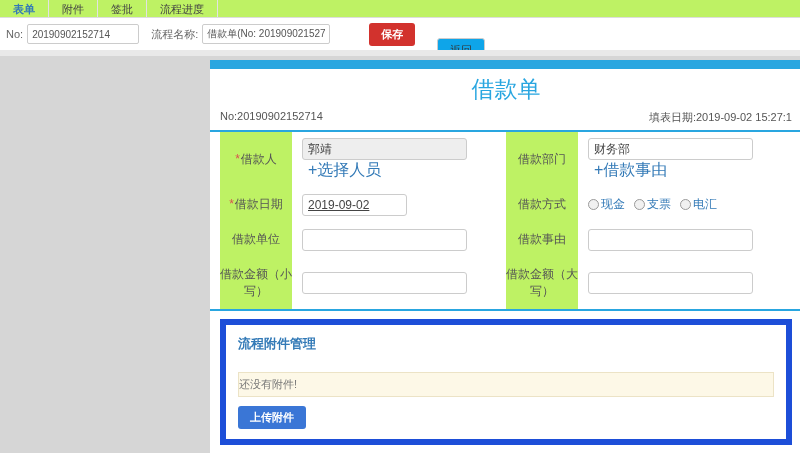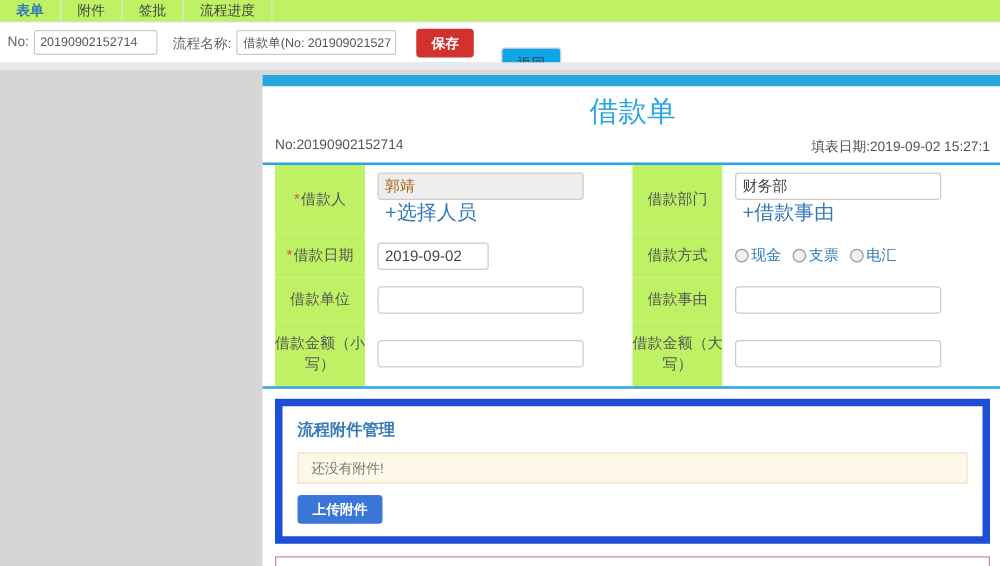--- a/index.html
+++ b/index.html
@@ -12,25 +12,25 @@
   
   .tabbar { height:18px; background:#bef264; border-bottom:1px solid #ddd; display:flex; align-items:stretch; }
   .tab { padding:2px 13px; font-size:11px; color:#444; border-right:1px solid #e2e2e2; line-height:14px; cursor:pointer; }
   .tab.active { color:#337ab7; font-weight:bold; }
 
   
   .cmdbar { height:32px; background:#fff; display:flex; align-items:center; padding:0 6px; font-size:11px; color:#666; }
   .cmdbar label { margin-right:4px; }
   .cmd-input { height:20px; border:1px solid #ccc; border-radius:2px; padding:0 4px; font-size:10px; color:#555;
                font-family:"Liberation Sans","DejaVu Sans",sans-serif; }
-  .no-input { width:99px; margin-right:12px; }
+  .no-input { width:112px; margin-right:12px; }
   .pname-input { width:128px; }
   .btn { border:none; border-radius:3px; font-size:11px; font-weight:bold; padding:4px 12px; cursor:pointer;
          font-family:"Liberation Sans","DejaVu Sans",sans-serif; }
-  .btn-save { background:#d2322d; color:#fff; margin-left:16px; }
+  .btn-save { background:#d2322d; color:#fff; margin-left:39px; }
   .btn-next { background:#4285f4; color:#fff; margin-left:22px; padding:4px 16px; }
   .btn-back { background:#0ea5e9; color:#333; border:1px solid #ccc; font-weight:normal; margin-left:22px;margin-top:32px; }
 
   
   .page { position:relative; height:403px; background:#d6d6d6; }
   .page::before { content:""; display:block; height:6px; background:#e9e9e9; }
 
   
   .panel { position:absolute; left:210px; top:10px; width:592px; height:540px; background:#fff; }
   .panel-topbar { height:9px; background:#29a6e0; }
@@ -39,32 +39,32 @@
   .blue-rule { height:2px; background:#29a6e0; }
 
   
   .form-table { width:572px; margin:0 10px; border-collapse:collapse; font-size:12px; }
   .form-table td { vertical-align:middle; }
   td.lbl { width:72px; background:#bef264; text-align:center; padding:9px 0; color:#555; line-height:17px; }
   td.inp { padding:6px 10px; background:#fff; }
   .req { color:#d9534f; margin-right:1px; }
   .f-input { height:22px; border:1px solid #ccc; border-radius:3px; padding:0 5px; font-size:12px; color:#444; width:165px;
              font-family:"Liberation Sans","DejaVu Sans",sans-serif; }
-  .f-input:disabled { background:#eee; color:#a16207; }
-  .f-date { width:89px; }
+  .f-input:disabled { background:#eee; color:#404040; }
+  .f-date { width:105px;text-decoration:underline; }
   .pick-link { color:#337ab7; text-decoration:none; font-size:16px; margin-left:6px; white-space:nowrap; }
   .radio-group { display:flex; align-items:center; gap:9px; }
   .radio-item { display:flex; align-items:center; gap:2px; cursor:pointer; }
   .radio-circle { width:11px; height:11px; border-radius:50%; border:1px solid #9a9a9a; background:#f1f1f1; display:inline-block; }
   .radio-label { color:#337ab7; font-size:12px; }
 
   
   .attach-box { margin:8px 10px 0; border:6px solid #1d4ed8; padding:10px 12px; }
   .attach-title { color:#337ab7; font-size:13px; font-weight:bold; }
-  .attach-alert { margin-top:9px; background:#fdf8e7; border:1px solid #ece3c6; padding:4px 10px; font-size:11px; color:#777; }
+  .attach-alert { margin-top:19px; background:#fdf8e7; border:1px solid #ece3c6; padding:4px 0; font-size:11px; color:#777; }
   .btn-upload { margin-top:9px; background:#3a76d6; color:#fff; }
 
   
   .approve-box { margin:10px 10px 0; border:1px solid #d48c8c; padding:12px; height:220px; }
   .approve-title { color:#c9302c; font-size:13px; font-weight:bold; }
 </style>
 </head>
 <body>
 
 <div class="tabbar">

